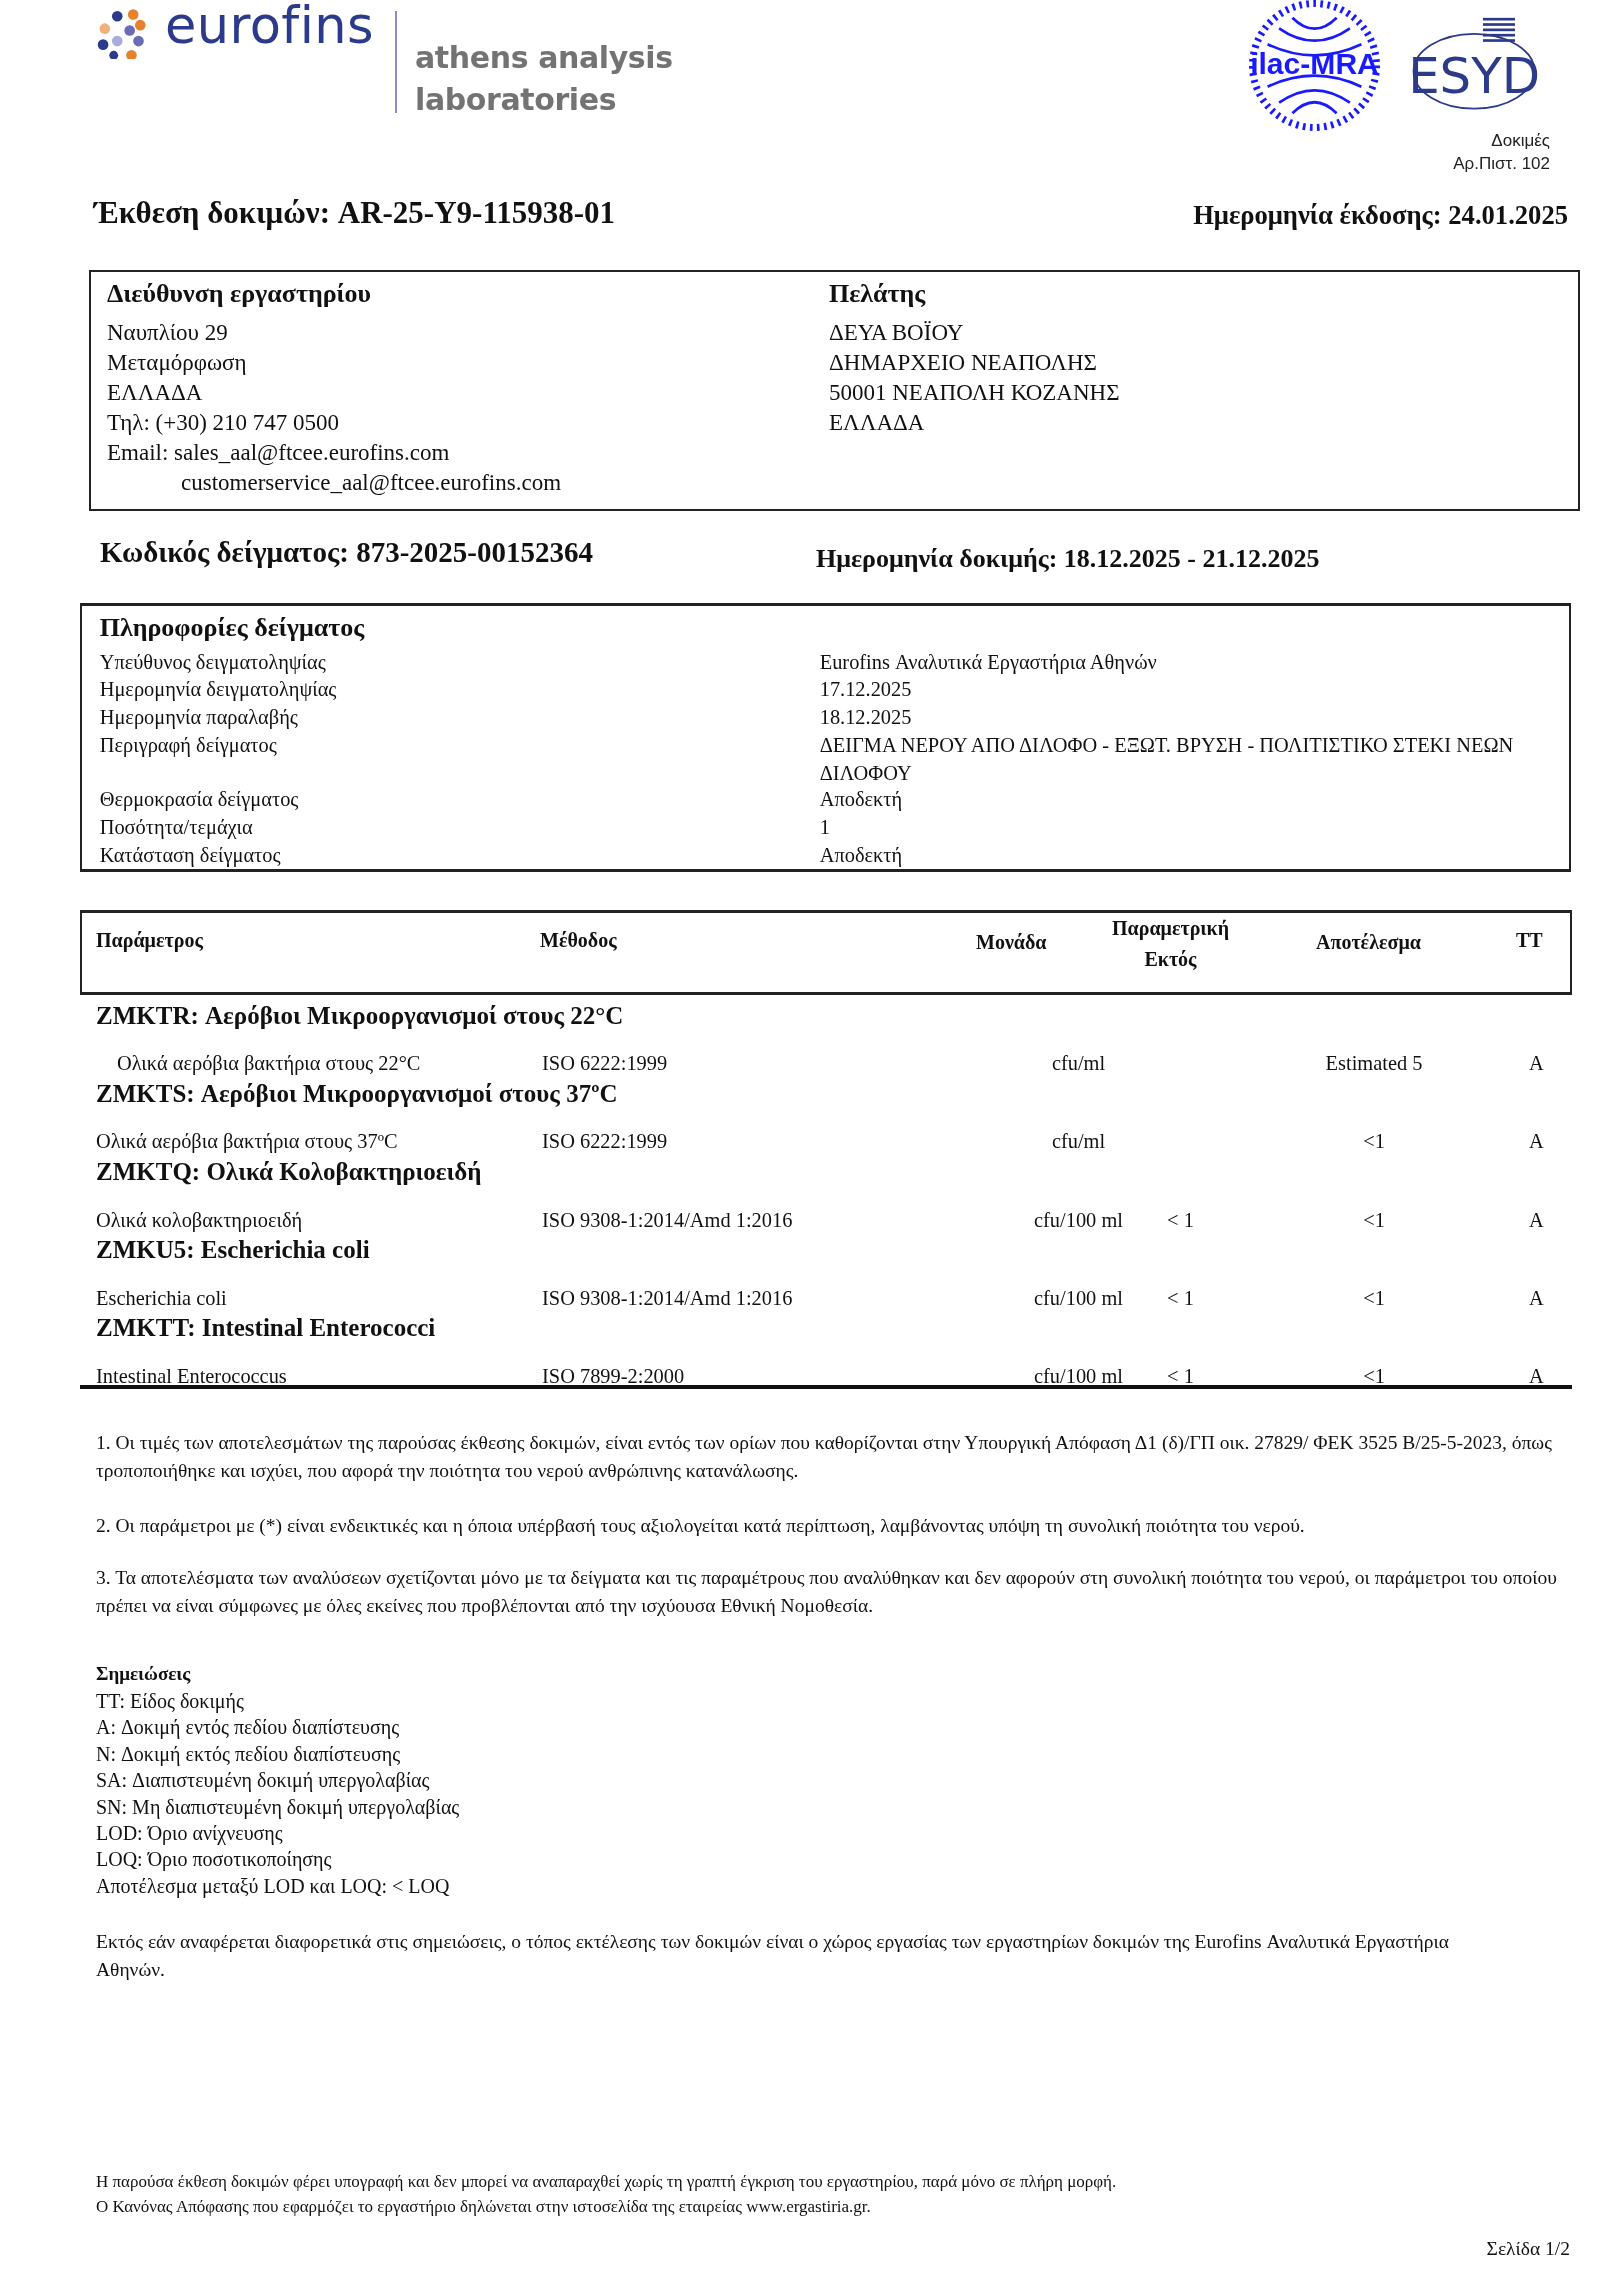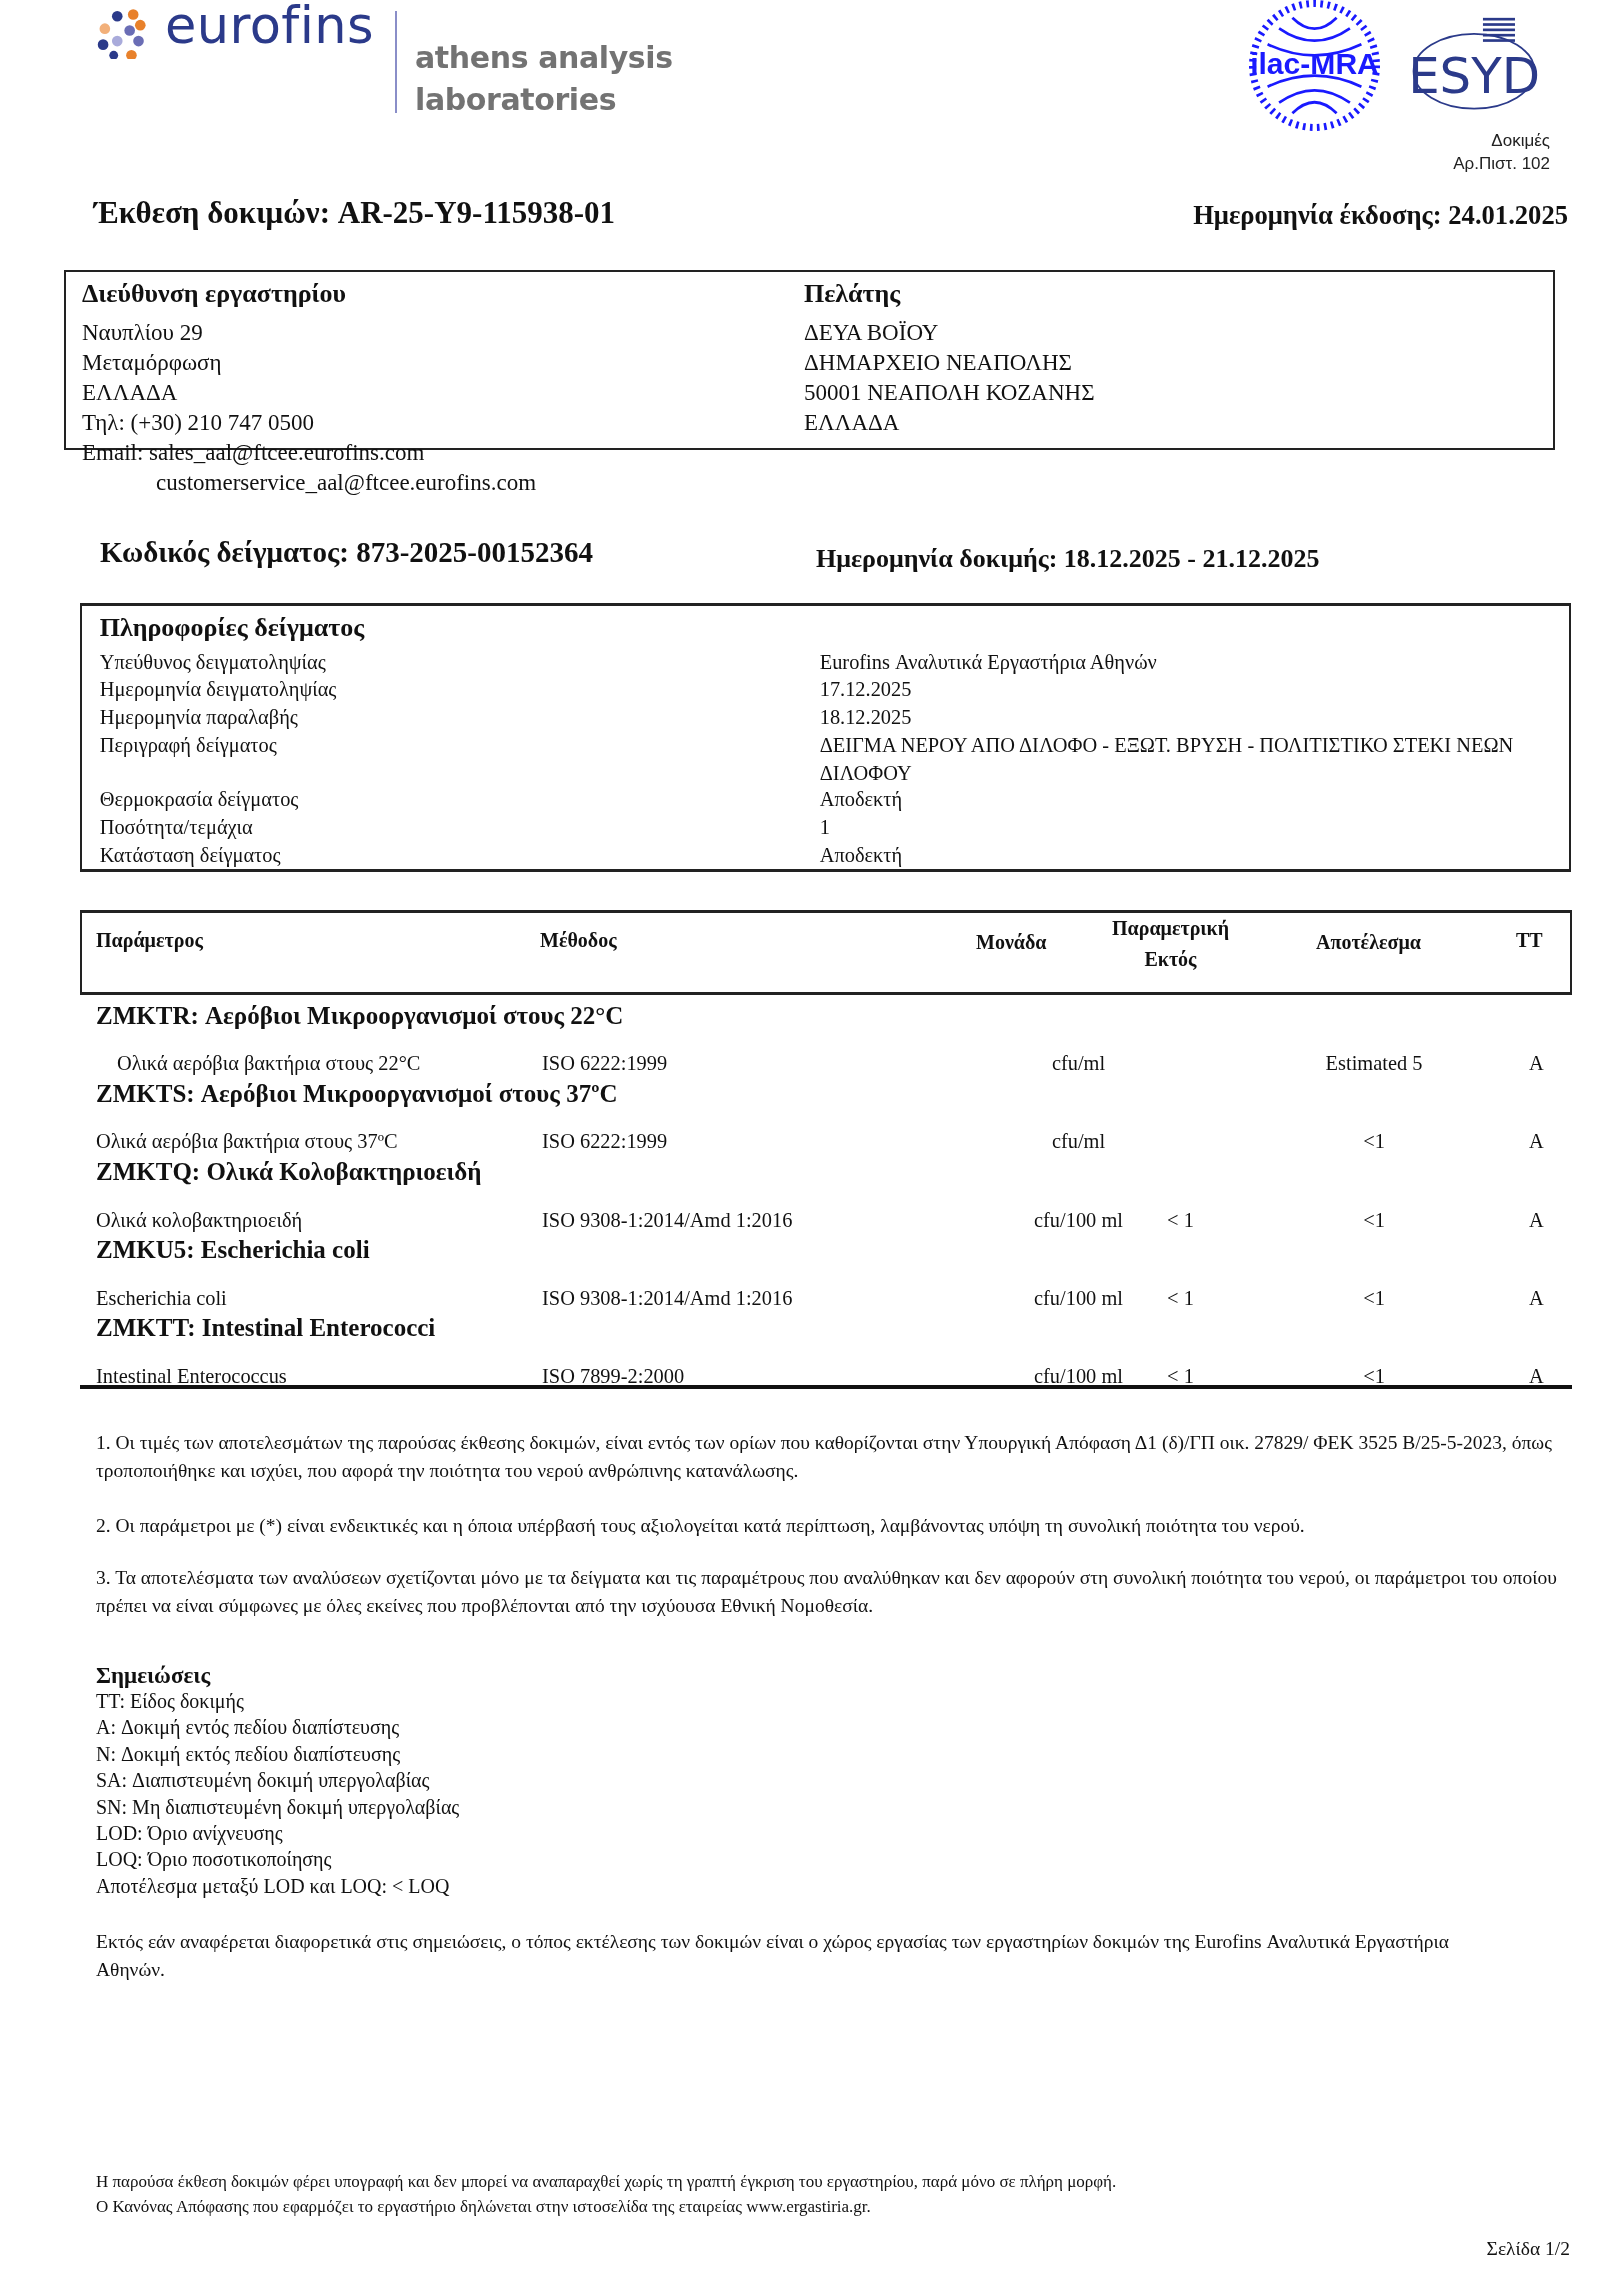--- a/index.html
+++ b/index.html
@@ -16,21 +16,21 @@
 
   .ilac-logo { left: 1248px; top: 0px; width: 133px; height: 131px; }
   .esyd-logo { left: 1410px; top: 16px; width: 129px; height: 98px; }
   .accred-text { left: 1417px; top: 129px; width: 133px; text-align: right; font-family: "Liberation Sans", sans-serif; font-size: 17px; line-height: 23px; color: #222; }
 
   
   .report-title { left: 94px; top: 195px; font-size: 31px; font-weight: bold; }
   .issue-date { right: 53px; top: 200px; font-size: 26.6px; font-weight: bold; }
 
   
-  .addr-box { left: 64px; top: 270px; width: 1491px; height: 180px; border: 2.7px solid #222; }
+  .addr-box { left: 89px; top: 270px; width: 1491px; height: 241px; border: 2.7px solid #222; }
   .addr-col { position: absolute; top: 7px; font-size: 23px; line-height: 30px; }
   .addr-col h3 { font-size: 26px; font-weight: bold; margin-bottom: 8.9px; }
   .addr-col.left { left: 16px; }
   .addr-col.right { left: 738px; }
   .indent { padding-left: 74px; }
 
   .sample-code { left: 100px; top: 536px; font-size: 29px; font-weight: bold; }
   .test-date { left: 816px; top: 544px; font-size: 26px; font-weight: bold; }
 
   
@@ -42,21 +42,21 @@
 
   
   .res-head { left: 80px; top: 910px; width: 1492px; height: 85px; border: 2.7px solid #222; border-top-width: 3.5px; border-bottom-width: 3.5px; }
   .th { position: absolute; font-size: 20px; font-weight: bold; line-height: 31px; }
   .group-title { position: absolute; left: 96px; font-size: 25px; font-weight: bold; }
   .cell { position: absolute; font-size: 20.4px; }
   .res-bottom { left: 80px; top: 1385px; width: 1492px; height: 3.5px; background: #111; }
 
   
   .para { position: absolute; left: 96px; width: 1472px; font-size: 19.5px; line-height: 28px; }
-  .notes-title { left: 96px; top: 1663px; font-size: 23px; font-weight: bold; }
+  .notes-title { left: 96px; top: 1663px; font-size: 19px; font-weight: bold; }
   .notes-list { left: 96px; top: 1688px; font-size: 20px; line-height: 26.4px; }
   .footer { left: 96px; top: 2169px; font-size: 17px; line-height: 25px; }
   .page-num { right: 51px; top: 2238px; font-size: 19.5px; }
 </style>
 </head>
 <body>
 
 <div class="abs eurofins-logo">
   <svg class="dots" viewBox="0 0 70 56">
     <circle cx="24" cy="8" r="6" fill="#2b3a8a"></circle>

